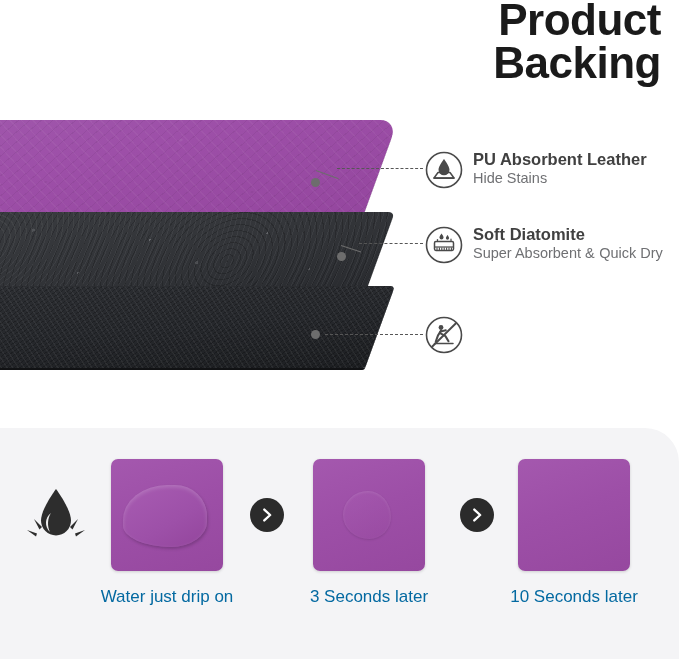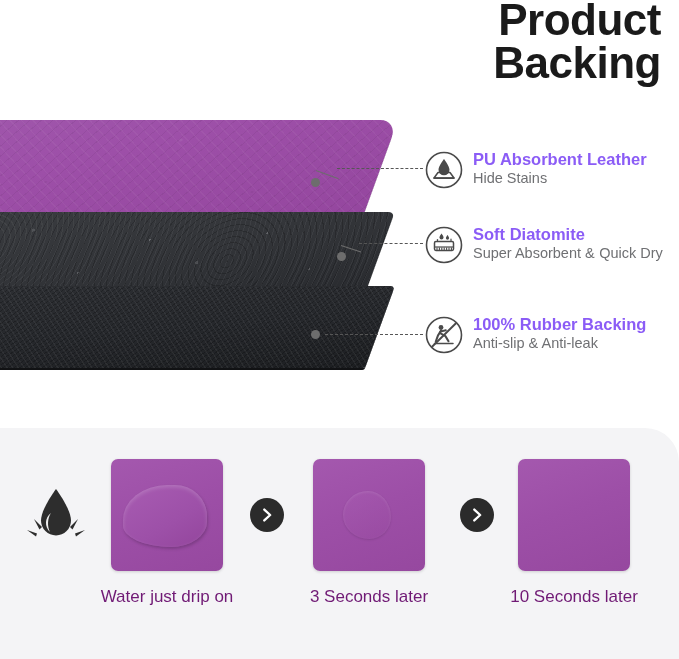--- a/index.html
+++ b/index.html
@@ -154,21 +154,21 @@
 
   .feature-icon{
     width:40px;height:40px;
     flex:0 0 40px;
     margin-top:1px;
   }
   .feature-text{padding-top:1px;}
   .feature-title{
     font-size:16.5px;
     font-weight:bold;
-    color:#8b5cf6;
+    color:#404040;
     line-height:1.15;
     white-space:nowrap;
   }
   .feature-sub{
     font-size:14.5px;
     color:#6f7073;
     line-height:1.18;
     margin-top:4px;
     white-space:nowrap;
   }
@@ -232,21 +232,21 @@
   }
   #arrow-1{left:250px;}
   #arrow-2{left:460px;}
 
   .caption{
     position:absolute;
     top:587px;
     width:240px;
     text-align:center;
     font-size:17px;
-    color:#701a75;
+    color:#0369a1;
     white-space:nowrap;
   }
   #caption-1{left:47px;}
   #caption-2{left:249px;}
   #caption-3{left:454px;}
 </style>
 </head>
 <body>
 
 <div id="title-block">
@@ -321,24 +321,20 @@
     <svg viewBox="0 0 40 40" width="40" height="40">
       <circle cx="20" cy="20" r="17.5" fill="none" stroke="#4a4a4a" stroke-width="1.6"></circle>
       <circle cx="17" cy="12.5" r="2.4" fill="#4a4a4a"></circle>
       <path d="M17.2 15.4 L14 20.5 L11.8 26.5" stroke="#4a4a4a" stroke-width="2.1" fill="none" stroke-linecap="round"></path>
       <path d="M16.6 18.4 L21.5 21.2 L24.5 26.2" stroke="#4a4a4a" stroke-width="2.1" fill="none" stroke-linecap="round"></path>
       <path d="M16.4 16.6 L21.8 15.2" stroke="#4a4a4a" stroke-width="2" fill="none" stroke-linecap="round"></path>
       <line x1="10.5" y1="28.6" x2="29" y2="28.6" stroke="#4a4a4a" stroke-width="1.5" stroke-linecap="round"></line>
       <line x1="8.3" y1="31.5" x2="31.7" y2="8.5" stroke="#4a4a4a" stroke-width="1.9" stroke-linecap="round"></line>
     </svg>
   </span>
-  <span class="feature-text">
-    <span class="feature-title">100% Rubber Backing</span>
-    <span class="feature-sub">Anti-slip &amp; Anti-leak</span>
-  </span>
 </div>
 
 <div id="demo-panel"></div>
 
 <span id="splash-icon">
   <svg viewBox="0 0 72 66" width="72" height="66">
     <path d="M36 6 C36 6 21 26 21 37.5 a15 15 0 0 0 30 0 C51 26 36 6 36 6 Z" fill="#2d2d2d"></path>
     <path d="M31 30 C27.5 35 27 43 30 49 C24.5 44 24.5 34.5 31 30 Z" fill="#ffffff" opacity="0.92"></path>
     <g fill="#2d2d2d">
       <path d="M14 36 L22 44 L19.5 46.5 Z"></path>

